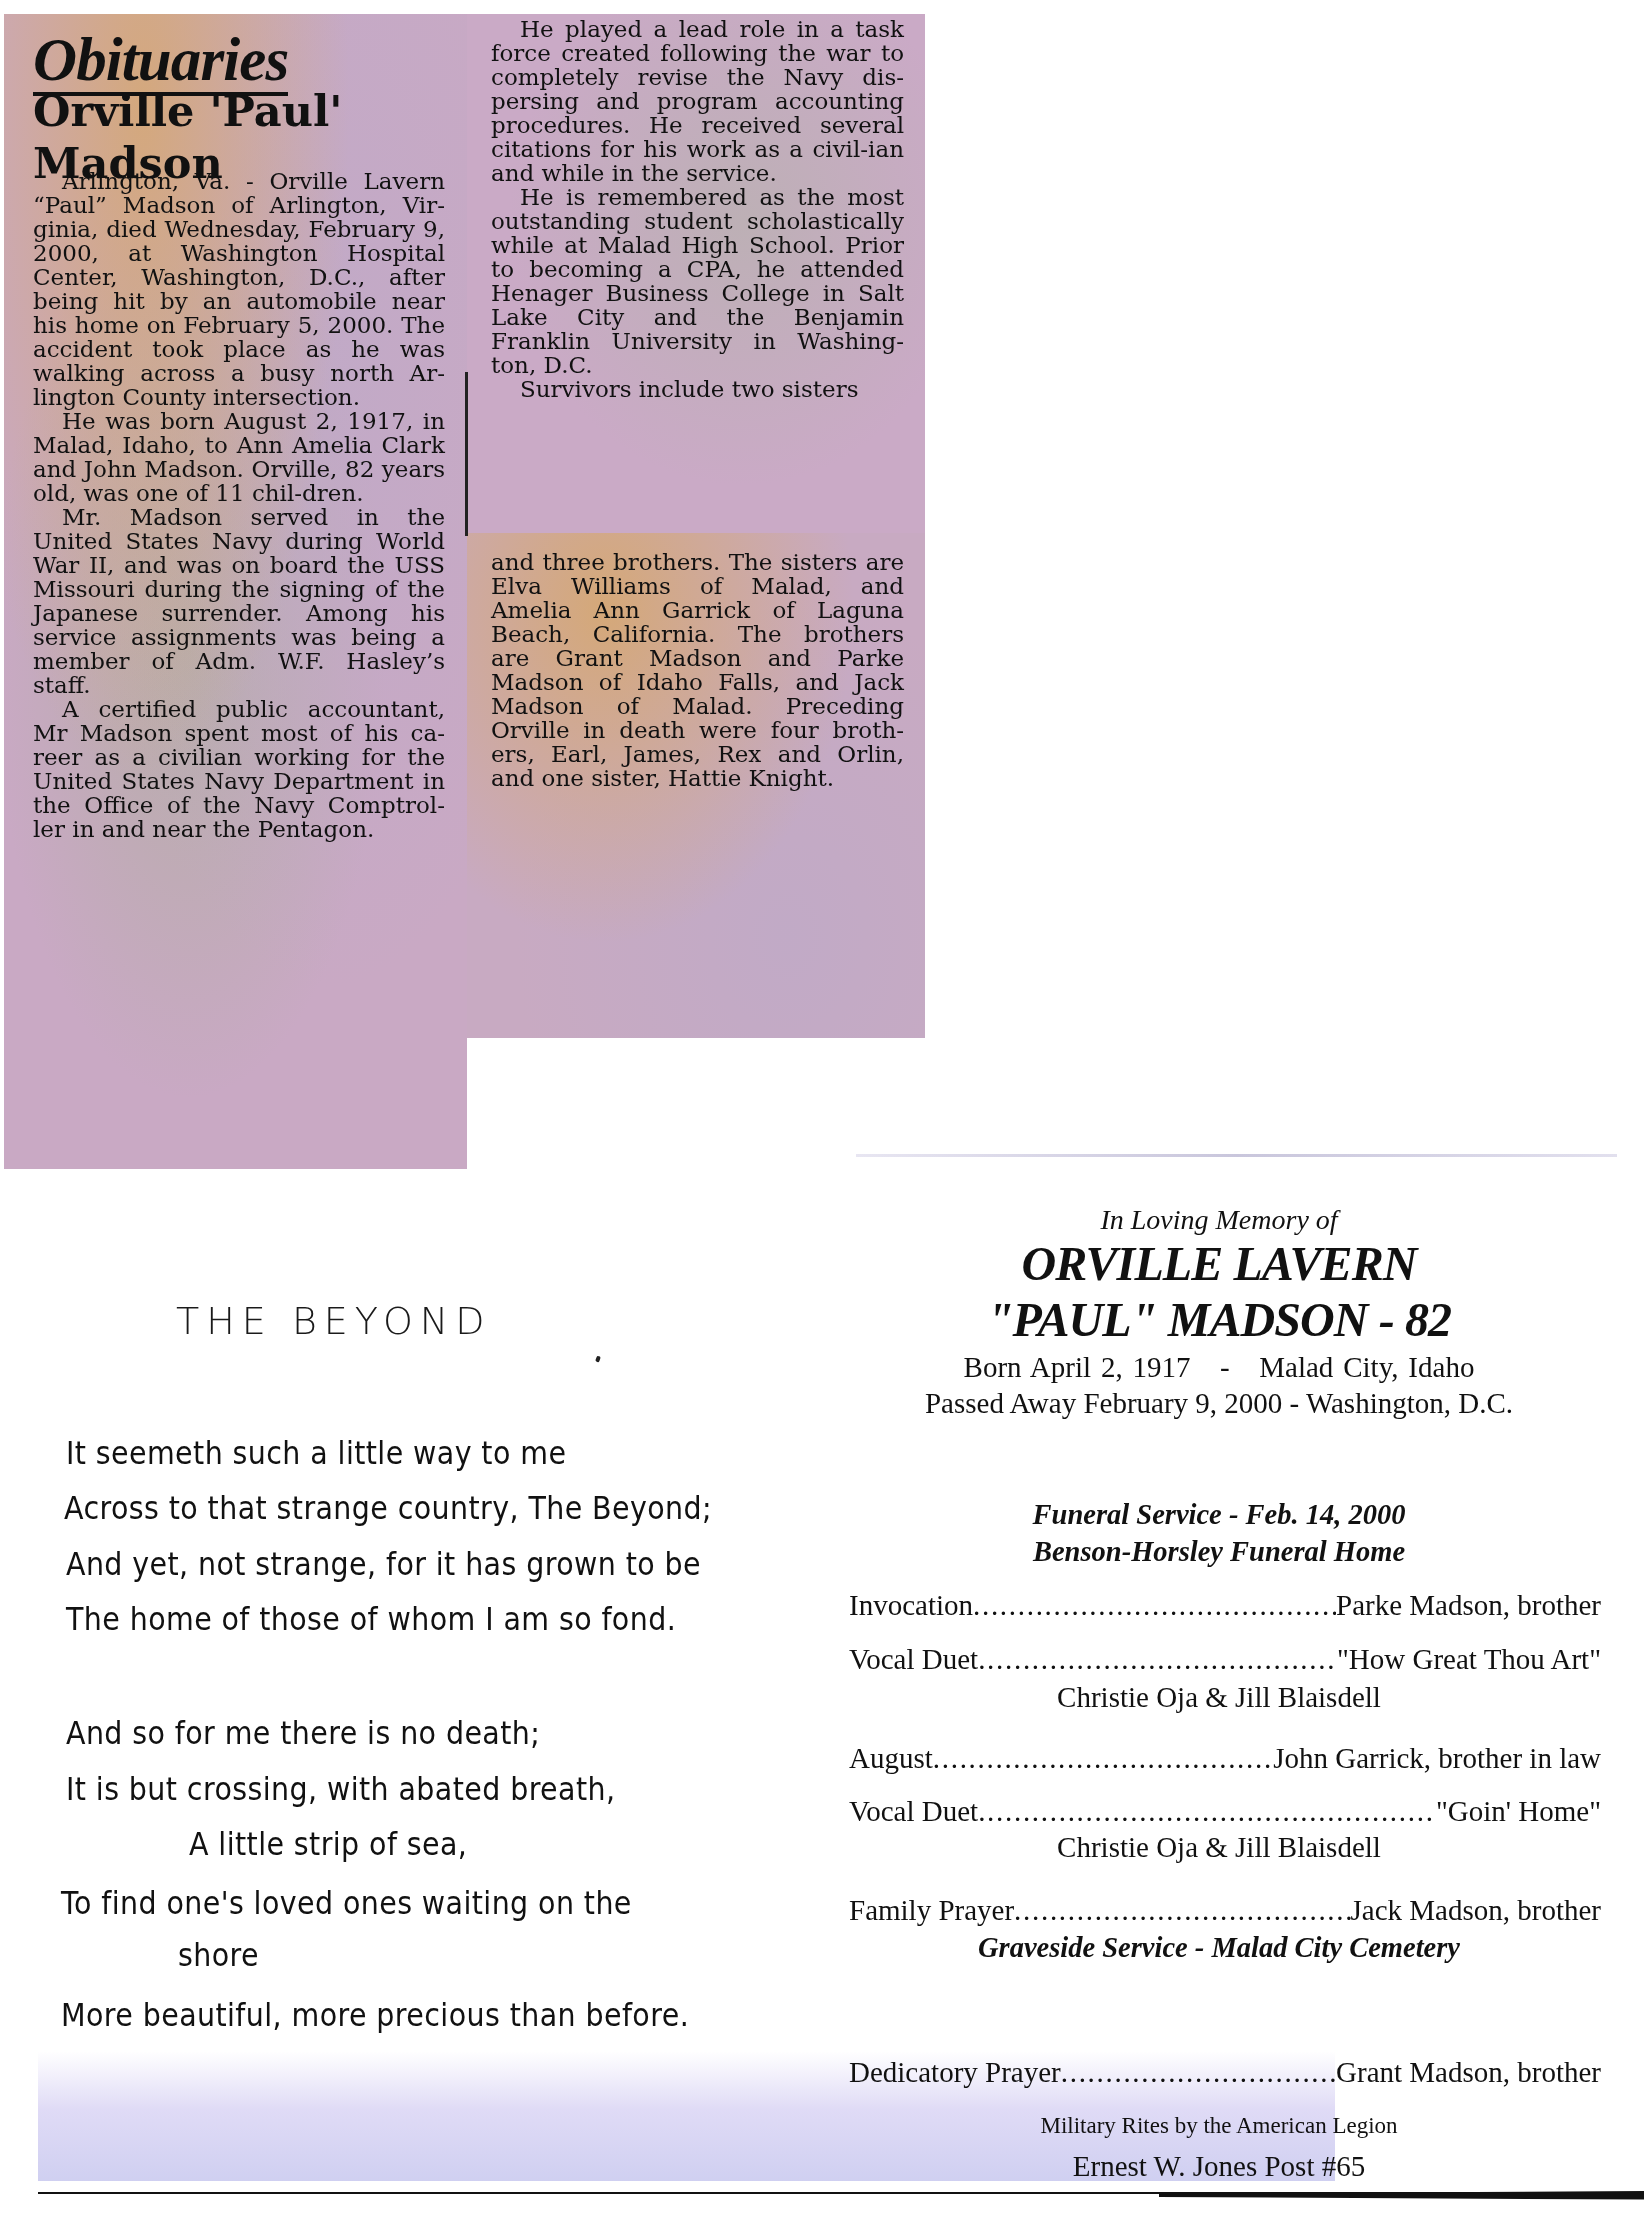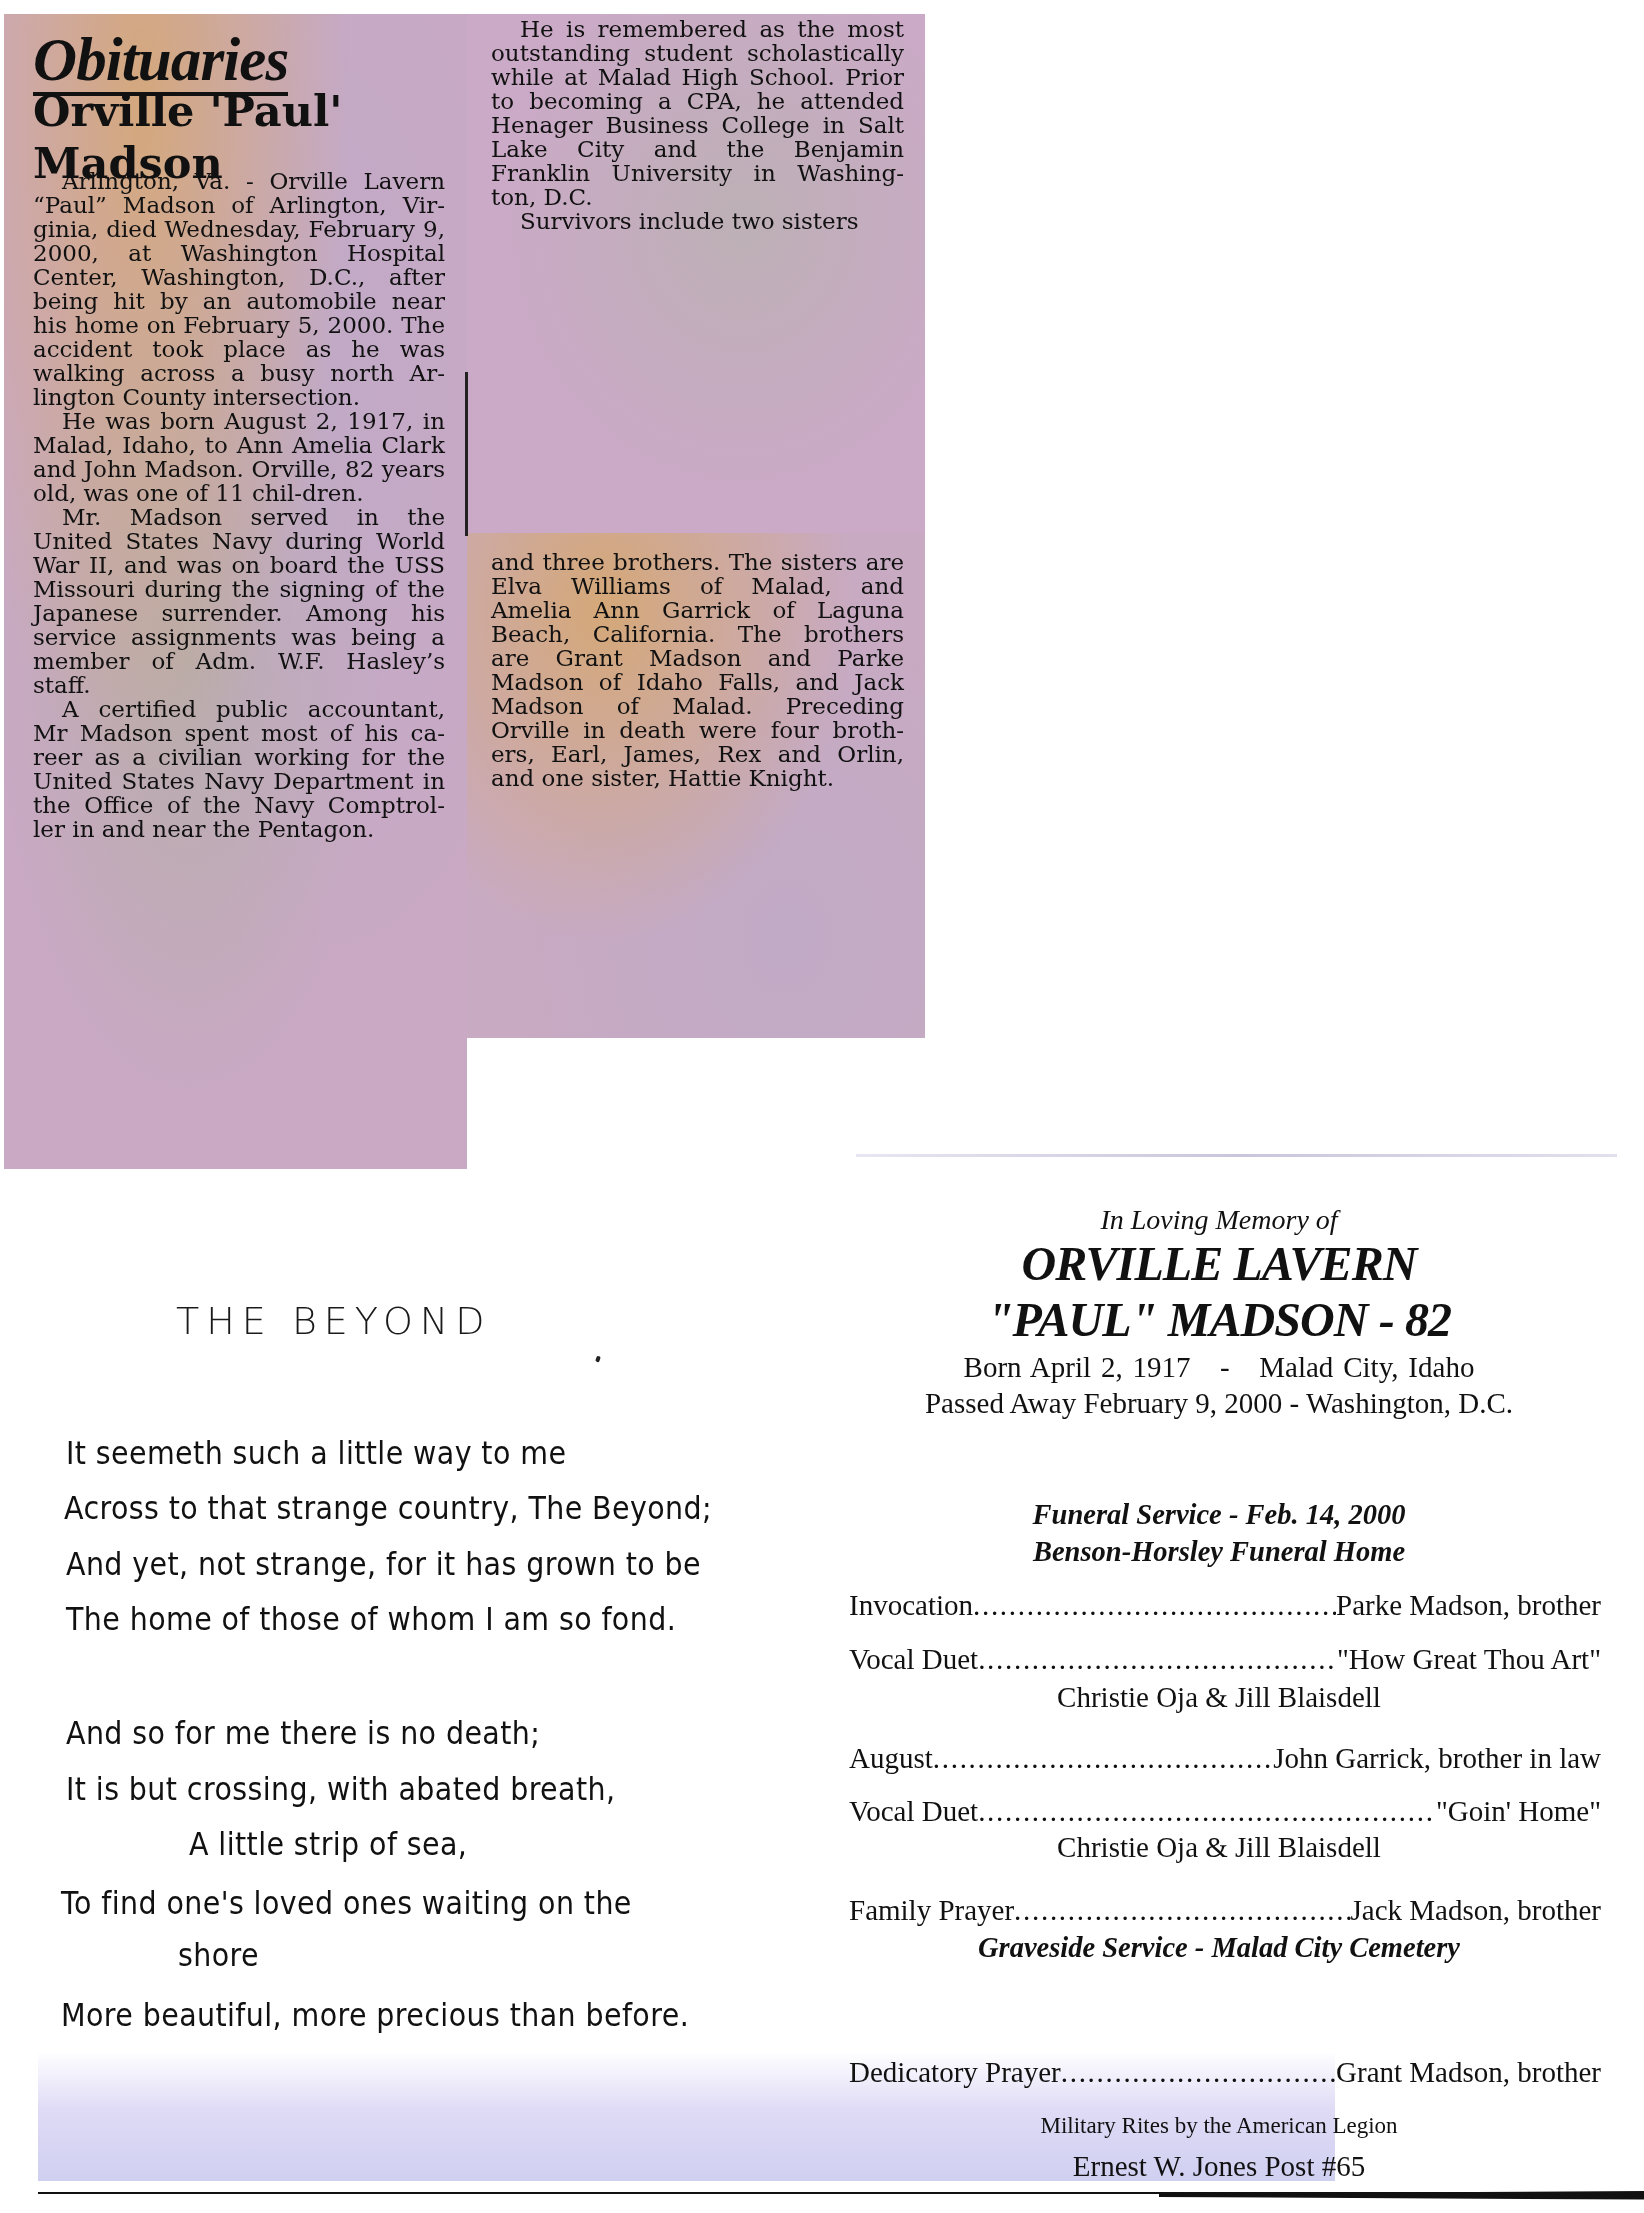--- a/index.html
+++ b/index.html
@@ -113,20 +113,21 @@
 <div class="headline">Orville 'Paul' Madson</div>
 
 <div class="article-text col1">
   <p>Arlington, Va. - Orville Lavern “Paul” Madson of Arlington, Vir-ginia, died Wednesday, February 9, 2000, at Washington Hospital Center, Washington, D.C., after being hit by an automobile near his home on February 5, 2000. The accident took place as he was walking across a busy north Ar-lington County intersection.</p>
   <p>He was born August 2, 1917, in Malad, Idaho, to Ann Amelia Clark and John Madson. Orville, 82 years old, was one of 11 chil-dren.</p>
   <p>Mr. Madson served in the United States Navy during World War II, and was on board the USS Missouri during the signing of the Japanese surrender. Among his service assignments was being a member of Adm. W.F. Hasley’s staff.</p>
   <p>A certified public accountant, Mr Madson spent most of his ca-reer as a civilian working for the United States Navy Department in the Office of the Navy Comptrol-ler in and near the Pentagon.</p>
 </div>
 
 <div class="article-text col2">
+  <p>He played a lead role in a task force created following the war to completely revise the Navy dis-persing and program accounting procedures. He received several citations for his work as a civil-ian and while in the service.</p>
   <p>He is remembered as the most outstanding student scholastically while at Malad High School. Prior to becoming a CPA, he attended Henager Business College in Salt Lake City and the Benjamin Franklin University in Washing-ton, D.C.</p>
   <p>Survivors include two sisters</p>
 </div>
 
 <div class="article-text col2b">
   <p class="noindent">and three brothers. The sisters are Elva Williams of Malad, and Amelia Ann Garrick of Laguna Beach, California. The brothers are Grant Madson and Parke Madson of Idaho Falls, and Jack Madson of Malad. Preceding Orville in death were four broth-ers, Earl, James, Rex and Orlin, and one sister, Hattie Knight.</p>
 </div>
 
 <div class="top-rule"></div>
 <div class="poem-shade"></div>

